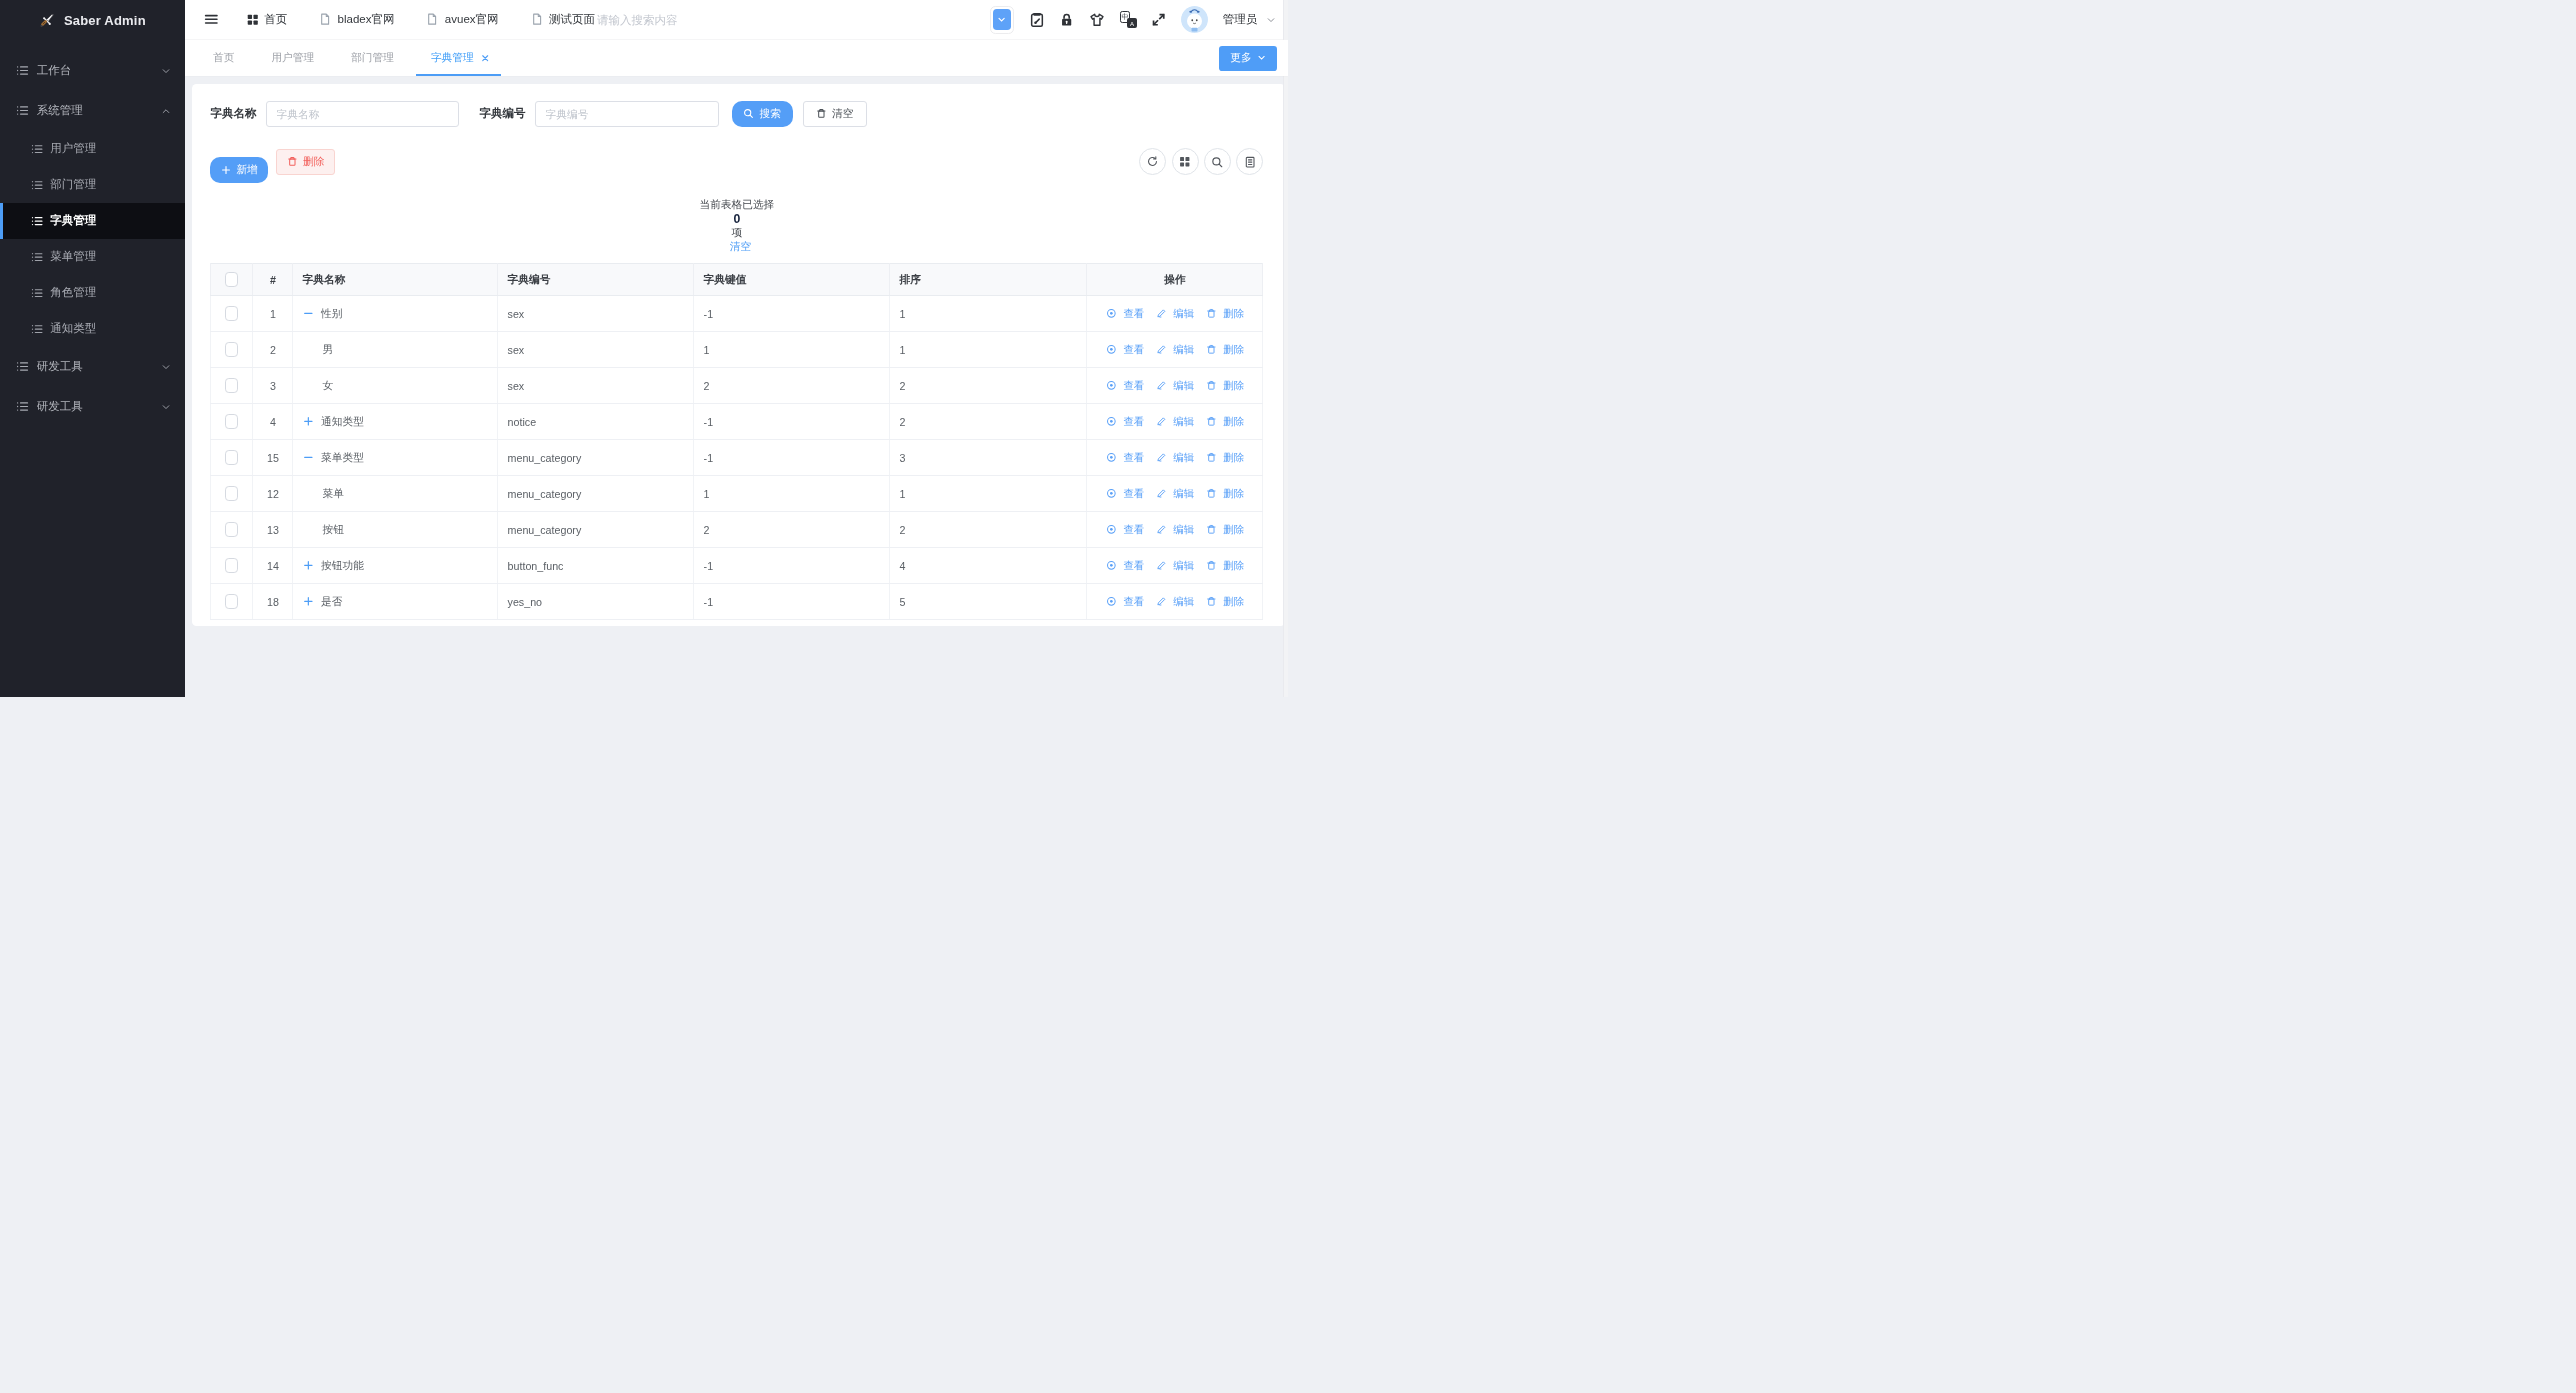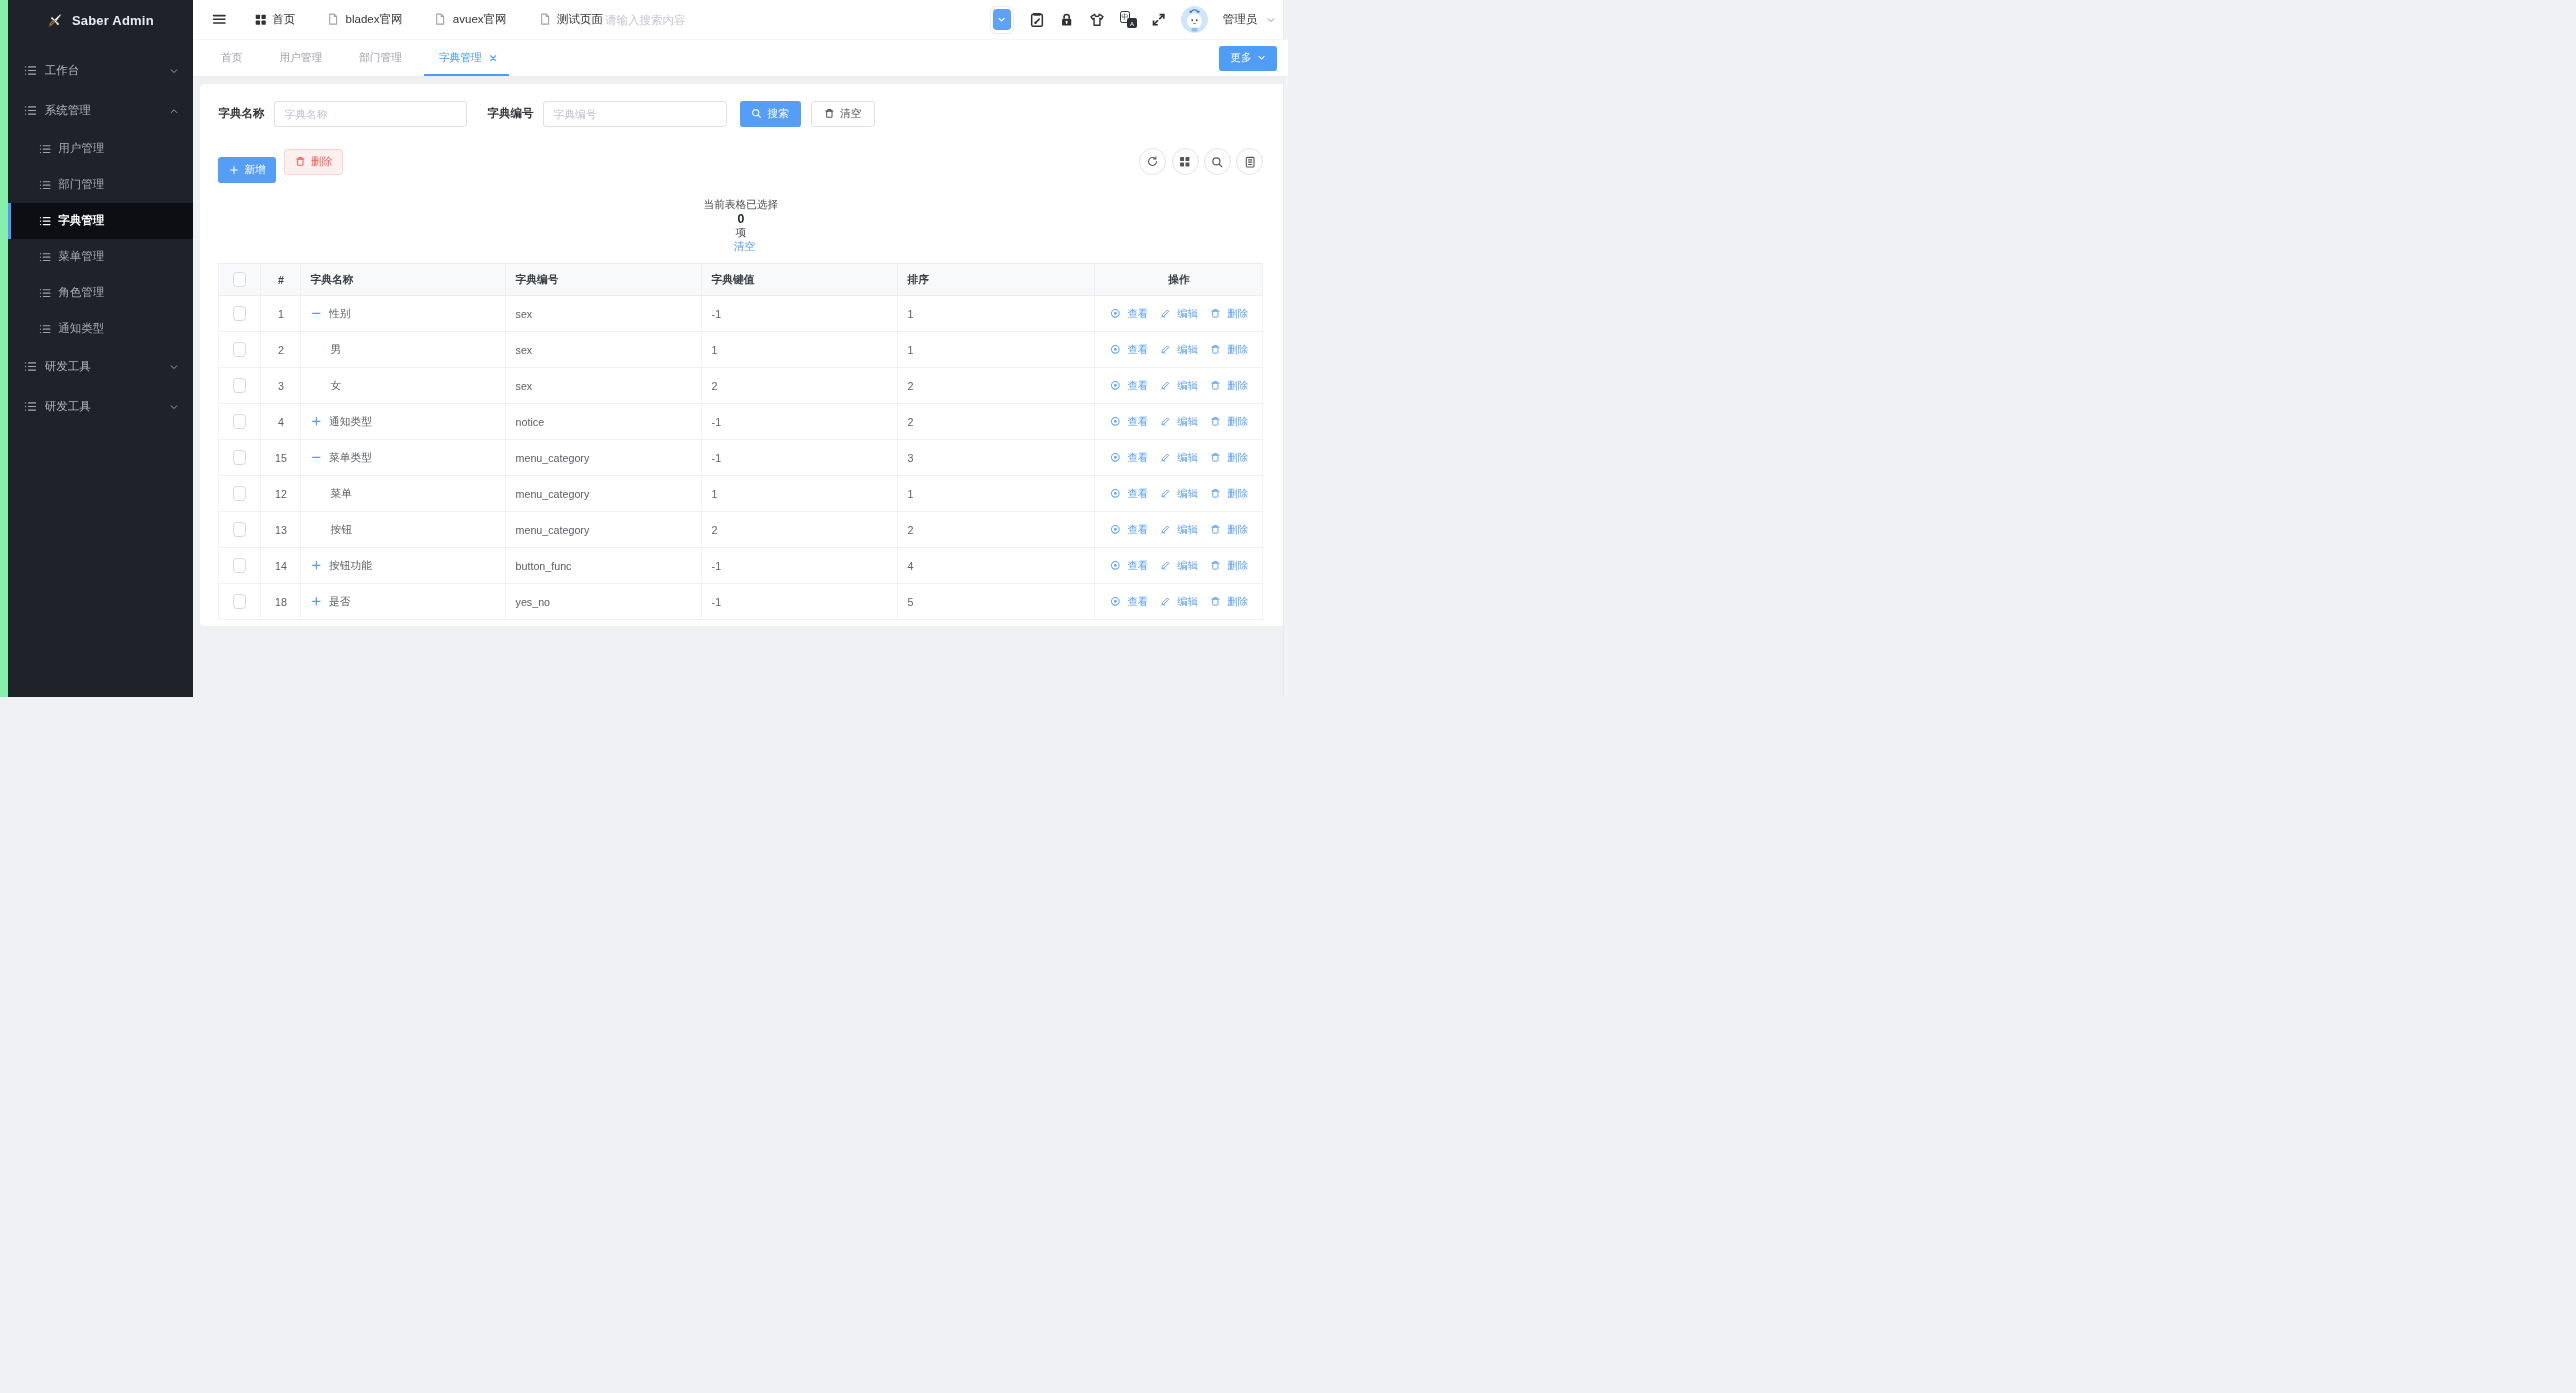--- a/index.html
+++ b/index.html
@@ -1,18 +1,18 @@
 <!DOCTYPE html>
 <html style="font-size:12.3px"><head>
 <meta charset="utf-8">
 <style>
   html,body{margin:0;padding:0;background:#eef0f4;}
   *{box-sizing:border-box;}
   body{font-family:"Liberation Sans","DejaVu Sans",sans-serif;-webkit-font-smoothing:antialiased;}
-  .app{width:1288px;height:697px;display:flex;overflow:hidden;position:relative;background:#86efac;padding-left:8px;}
+  .app{width:1288px;height:697px;display:flex;overflow:hidden;position:relative;background:#f0abfc;}
 
   
   .sidebar{width:185px;flex-shrink:0;background:#20222a;display:flex;flex-direction:column;}
   .logo{height:40px;display:flex;align-items:center;justify-content:center;gap:7.7px;color:#e9eaee;font-size:13px;font-weight:bold;letter-spacing:0.2px;}
   .menu{padding-top:10.7px;}
   .menu-item{height:40px;display:flex;align-items:center;padding:0 14px 0 16px;font-size:11.5px;color:#b4b7be;cursor:pointer;}
   .menu-item .mi-label{flex:1;margin-left:7.7px;}
   .menu-item .chev{color:#9a9da5;}
   .submenu-item{height:36px;display:flex;align-items:center;padding-left:31px;font-size:11.5px;color:#a9acb4;cursor:pointer;}
   .submenu-item .mi-label{margin-left:7px;}
@@ -54,21 +54,21 @@
   .content{flex:1;background:#eef0f4;padding:7.7px 3.1px 0 7px;}
   .card{background:#fff;border-radius:4.6px;height:542px;padding:17px 21.5px 0 18.4px;overflow:hidden;}
 
   .filter-row{display:flex;align-items:center;}
   .f-label{font-size:11.5px;color:#33373c;font-weight:bold;white-space:nowrap;}
   .f-label.second{margin-left:20px;}
   .f-input{width:193px;height:26px;border:0.8px solid #dcdfe6;border-radius:3.1px;margin-left:10px;padding:0 9.2px;font-size:10.7px;color:#5a5e66;outline:none;}
   .f-input.small{width:184px;}
   .f-input::placeholder{color:#bfc4cc;}
   .btn{height:26px;border-radius:3.1px;font-size:10.7px;display:inline-flex;align-items:center;justify-content:center;gap:5.4px;padding:0 11.5px;border:0.8px solid transparent;cursor:pointer;white-space:nowrap;background:#fff;}
-  .btn-primary{background:#549ef7;color:#fff;}
+  .btn-primary{background:#549ef7;color:#fff;border-radius:10px;}
   .btn-plain{border-color:#dcdfe6;color:#4b5056;}
   .btn-danger{background:#fdf0ef;border-color:#f9d4d0;color:#f2605c;}
   .btn-search{margin-left:12.3px;width:61px;}
   .btn-clear{margin-left:10px;width:64px;}
 
   .ops-row{margin-top:14px;display:flex;align-items:center;}
   .btn-add{width:58px;margin-top:16px;}
   .btn-del{width:59px;margin-left:7.7px;}
   .tool-circles{margin-left:auto;display:flex;gap:5.4px;}
   .circle-btn{width:27px;height:27px;border-radius:50%;border:0.8px solid #e0e4e9;background:#fff;color:#53575d;display:flex;align-items:center;justify-content:center;cursor:pointer;}

